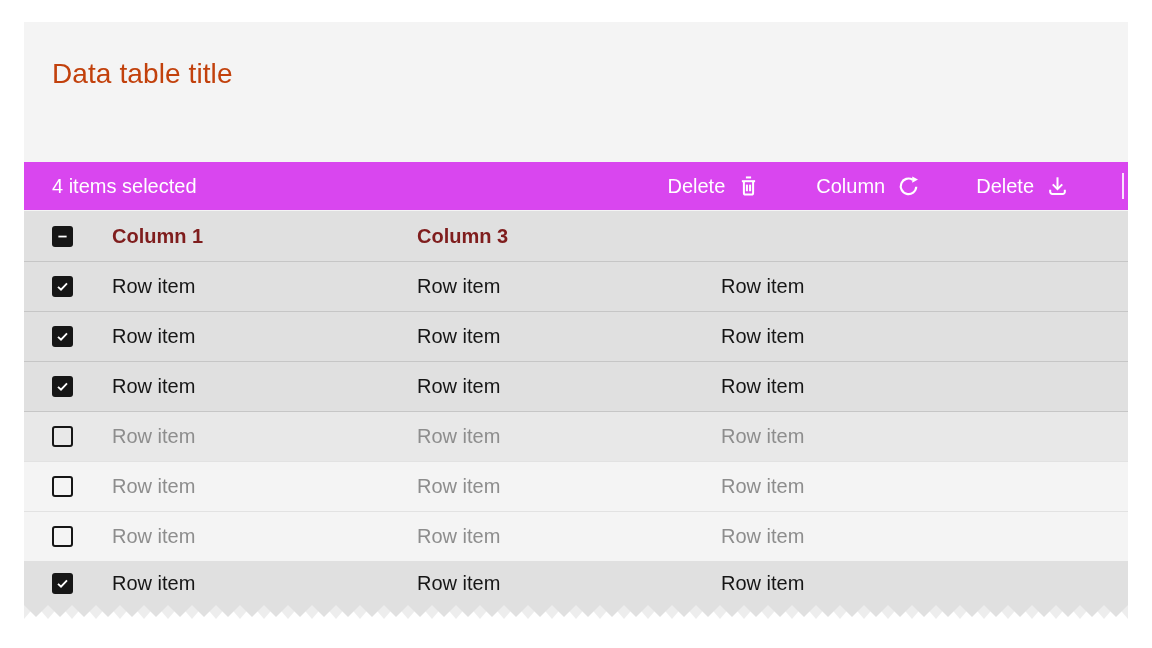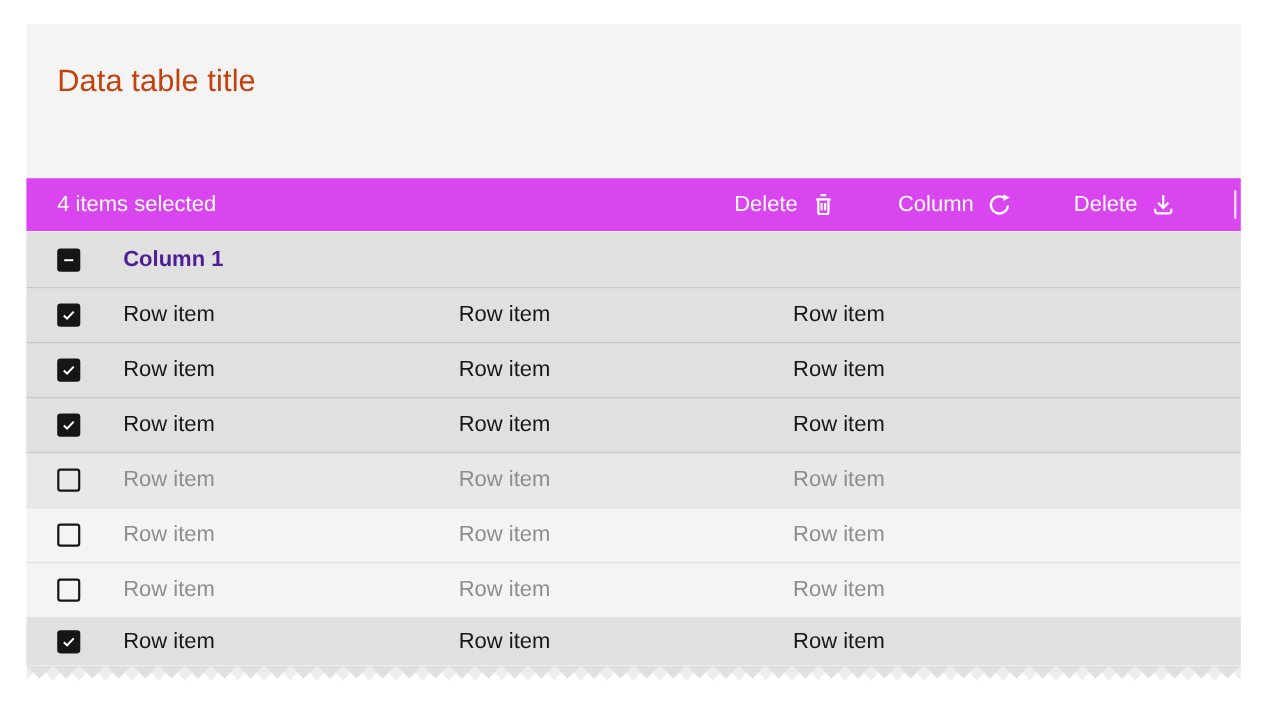--- a/index.html
+++ b/index.html
@@ -21,21 +21,21 @@
                 padding:0 24px; background:transparent; border:none; color:#ffffff;
                 font-size:20px; font-family:inherit; cursor:pointer; }
   .action-btn svg { display:block; }
   .bar-divider { width:2px; height:26px; background:rgba(255,255,255,.85);
                  margin-left:21px; }
 
   
   .t-row { display:grid; grid-template-columns:88px 305px 304px 1fr;
            align-items:center; height:50px; font-size:20px; }
   .cb-cell { padding-left:28px; display:flex; align-items:center; }
-  .t-head { background:#e0e0e0; font-weight:700; color:#4c1d95; }
+  .t-head { background:#e0e0e0; font-weight:700; color:#7f1d1d; }
   .row-selected { background:#e0e0e0; color:#161616; }
   .row-selected + .row-selected,
   .row-selected + .row-hover,
   .t-head + .row-selected { border-top:1px solid #c6c6c6; }
   .row-hover { background:#e8e8e8; color:#8d8d8d; }
   .row-default { background:#f4f4f4; color:#8d8d8d; border-top:1px solid #e2e2e2; }
   .row-last { height:44px; }
 
   
   .cb { width:21px; height:21px; border-radius:3px; display:flex;
@@ -99,20 +99,21 @@
 
   <div class="t-row t-head">
     <div class="cb-cell">
       <span class="cb filled">
         <svg width="15" height="15" viewBox="0 0 16 16">
           <rect x="3.6" y="7.1" width="8.8" height="1.9" fill="#ffffff"></rect>
         </svg>
       </span>
     </div>
     <div>Column 1</div>
+    <div>Column 3</div>
   </div>
 
   <div class="t-row row-selected">
     <div class="cb-cell">
       <span class="cb filled">
         <svg width="15" height="15" viewBox="0 0 16 16" fill="none" stroke="#ffffff" stroke-width="2">
           <path d="M3.2 8.4 L6.4 11.4 L12.8 4.6"></path>
           </svg>
       </span>
     </div>

